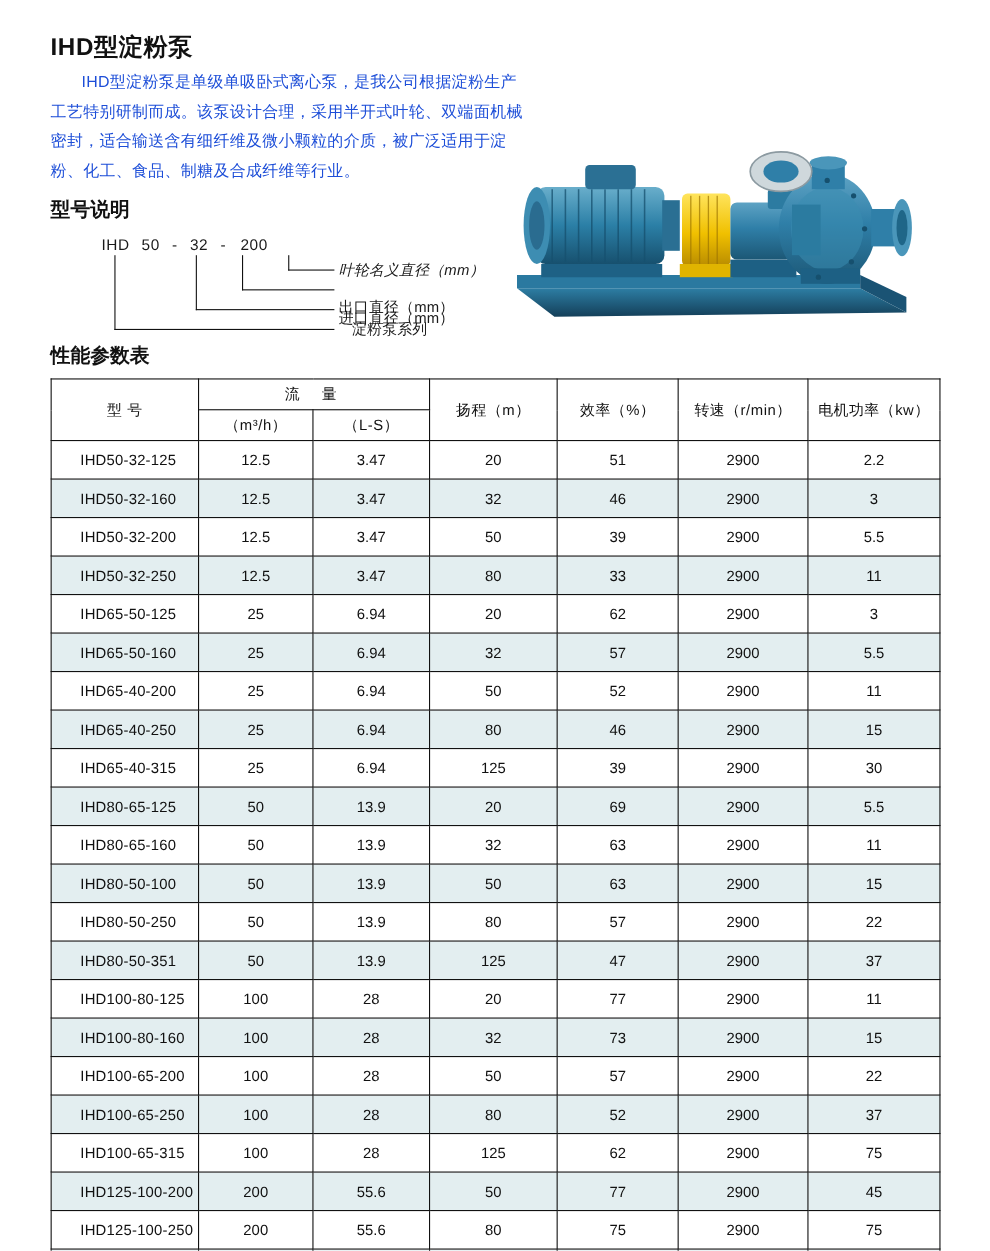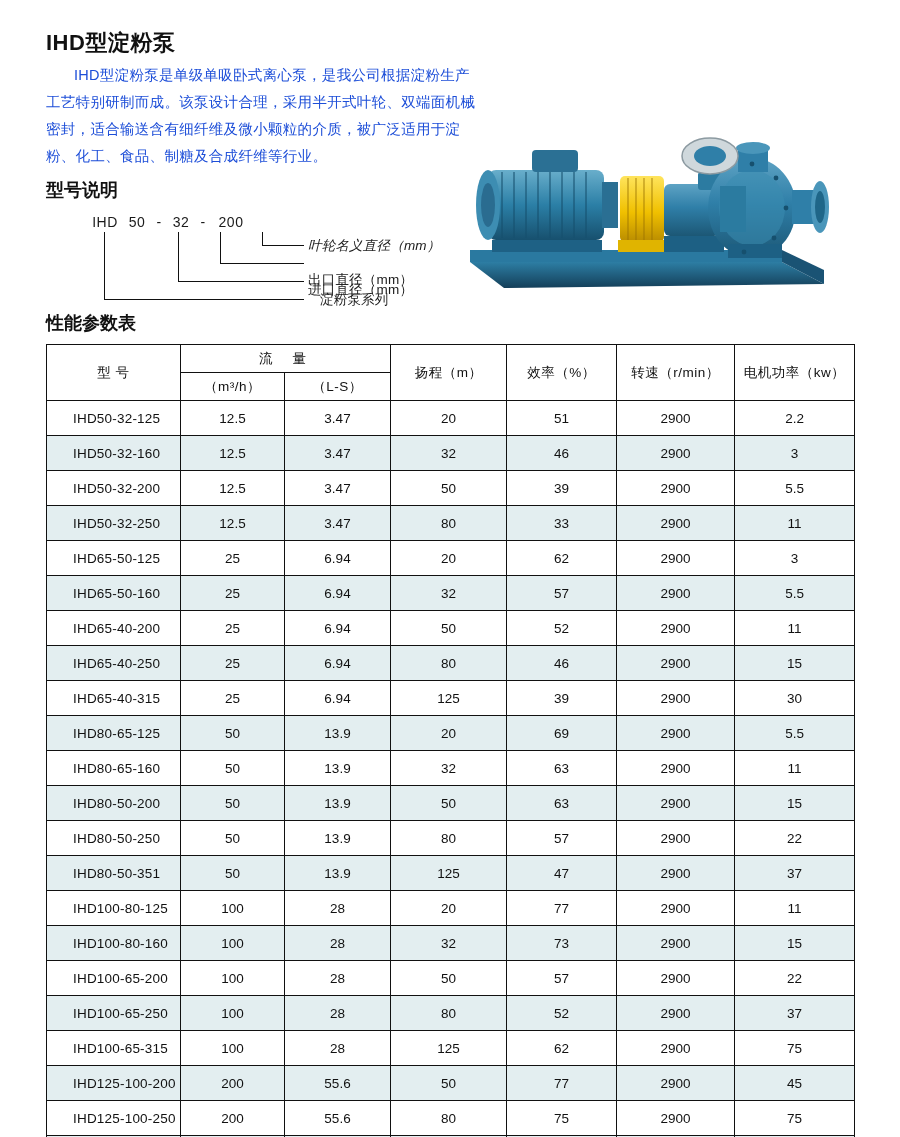--- a/index.html
+++ b/index.html
@@ -369,21 +369,21 @@
         <tr>
           <td class="model">IHD80-65-160</td>
           <td>50</td>
           <td>13.9</td>
           <td>32</td>
           <td>63</td>
           <td>2900</td>
           <td>11</td>
         </tr>
         <tr>
-          <td class="model">IHD80-50-200</td>
+          <td class="model">IHD80-50-100</td>
           <td>50</td>
           <td>13.9</td>
           <td>50</td>
           <td>63</td>
           <td>2900</td>
           <td>15</td>
         </tr>
         <tr>
           <td class="model">IHD80-50-250</td>
           <td>50</td>

